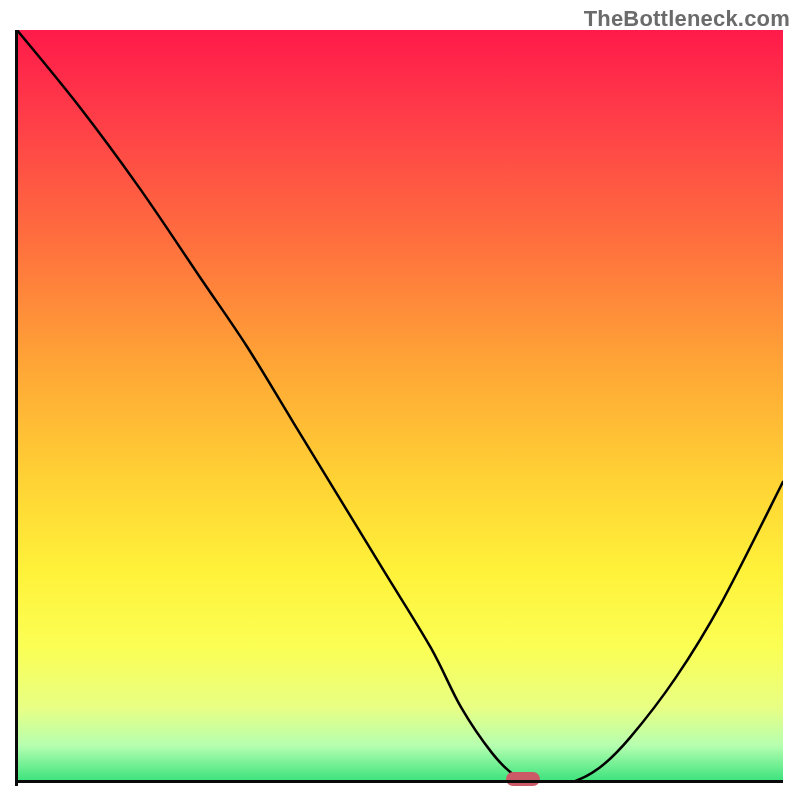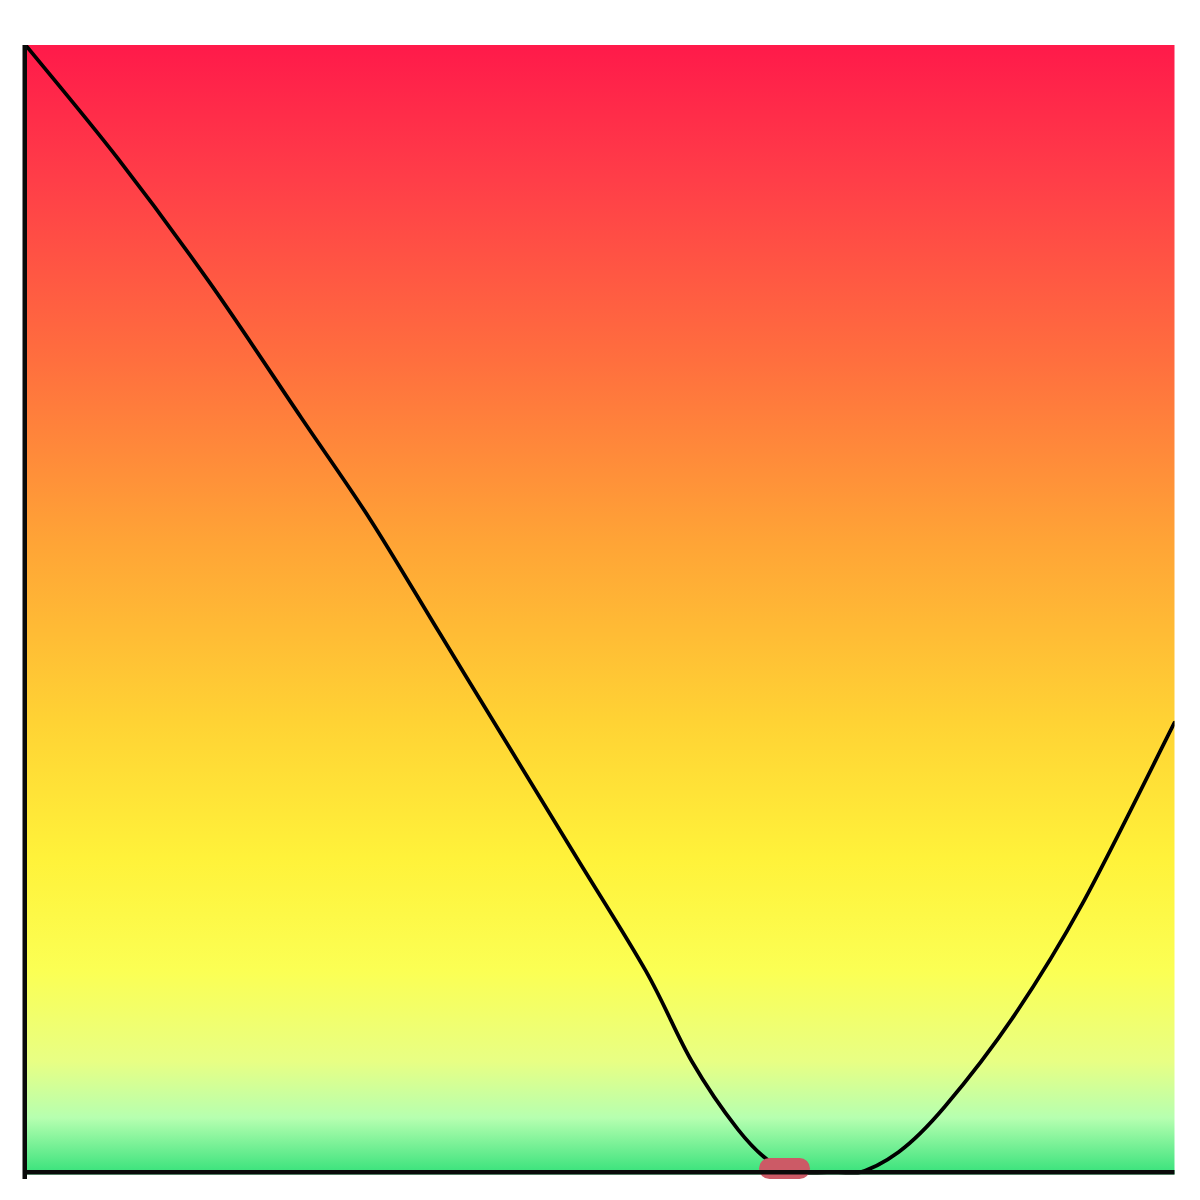--- a/index.html
+++ b/index.html
@@ -77,20 +77,21 @@
     top: 30px;
     width: 3px;
     height: 756px;
   }
 </style>
 </head>
 <body>
 
 <div class="stage">
 
+  <div class="source-link">TheBottleneck.com</div>
 
   <div class="plot-area">
     <svg class="curve" viewBox="0 0 766 753" preserveAspectRatio="none">
       <path id="curve-path" fill="none" stroke="#000" stroke-width="2.5" stroke-linejoin="round" stroke-linecap="round" d="M 0,0 C 10.213333333333333,12.549999999999992 40.85333333333334,48.94499999999995 61.28,75.29999999999995 C 81.70666666666666,101.65499999999996 102.13333333333334,129.265 122.56,158.13 C 142.98666666666668,186.995 165.96666666666667,222.13499999999993 183.84,248.48999999999995 C 201.71333333333334,274.84499999999997 214.48,292.415 229.79999999999998,316.26000000000005 C 245.11999999999998,340.1050000000001 260.44,366.46000000000004 275.76,391.56 C 291.08,416.65999999999997 306.4,441.76 321.71999999999997,466.86 C 337.03999999999996,491.96000000000004 352.36,517.06 367.68,542.16 C 383,567.26 400.8733333333334,594.87 413.64000000000004,617.46 C 426.4066666666667,640.0500000000001 434.06666666666666,660.1300000000001 444.28,677.7 C 454.4933333333333,695.27 465.98333333333335,711.585 474.92,722.88 C 483.8566666666667,734.175 490.24,740.45 497.90000000000003,745.47 C 505.56000000000006,750.49 511.9433333333333,751.745 520.88,753 C 529.8166666666666,754.255 541.3066666666666,755.51 551.52,753 C 561.7333333333333,750.49 571.9466666666666,745.47 582.16,737.94 C 592.3733333333333,730.4100000000001 600.0333333333334,722.8800000000001 612.8000000000001,707.82 C 625.5666666666667,692.76 643.44,670.17 658.76,647.5799999999999 C 674.0799999999999,624.9899999999999 686.8466666666667,604.91 704.72,572.28 C 722.5933333333334,539.65 755.7866666666666,471.88 766,451.8"></path>
     </svg>
     <div id="marker" class="marker" style="left: 505.56px; top: 749px; background: rgb(204, 90, 102);"></div>
   </div>
 
   <div class="axis-line axis-left"></div>
   <div class="axis-line axis-bottom"></div>

